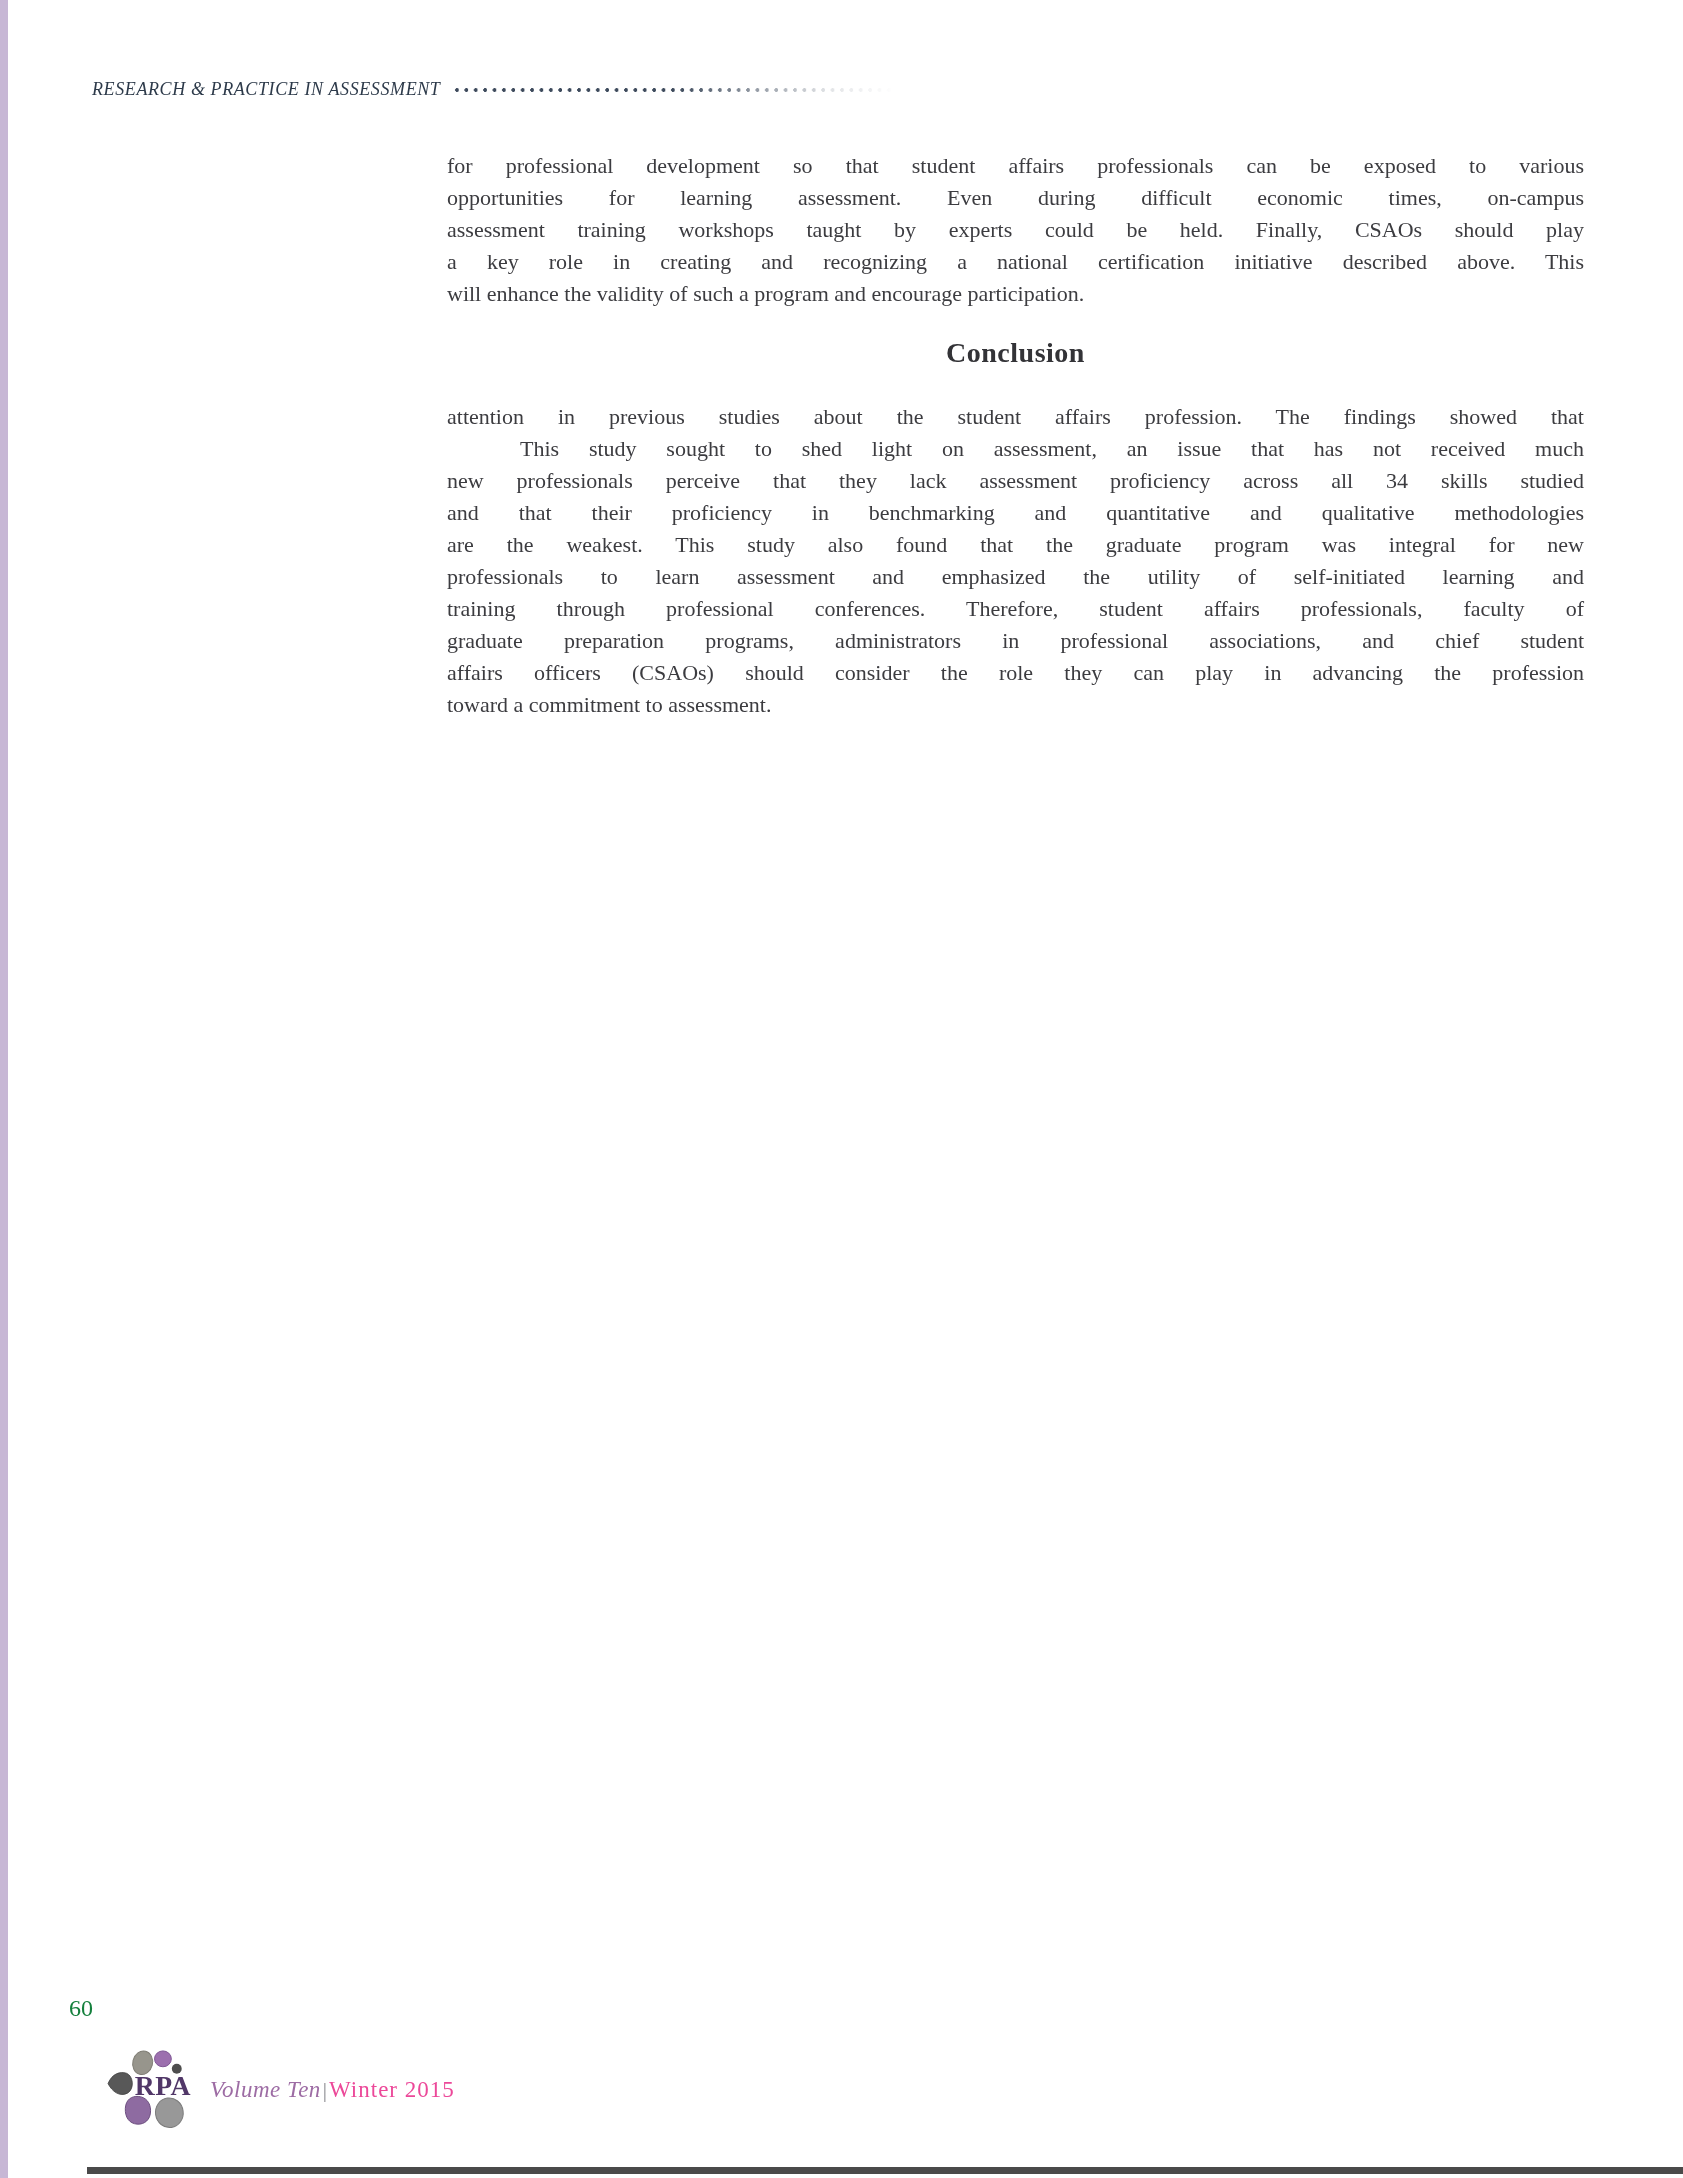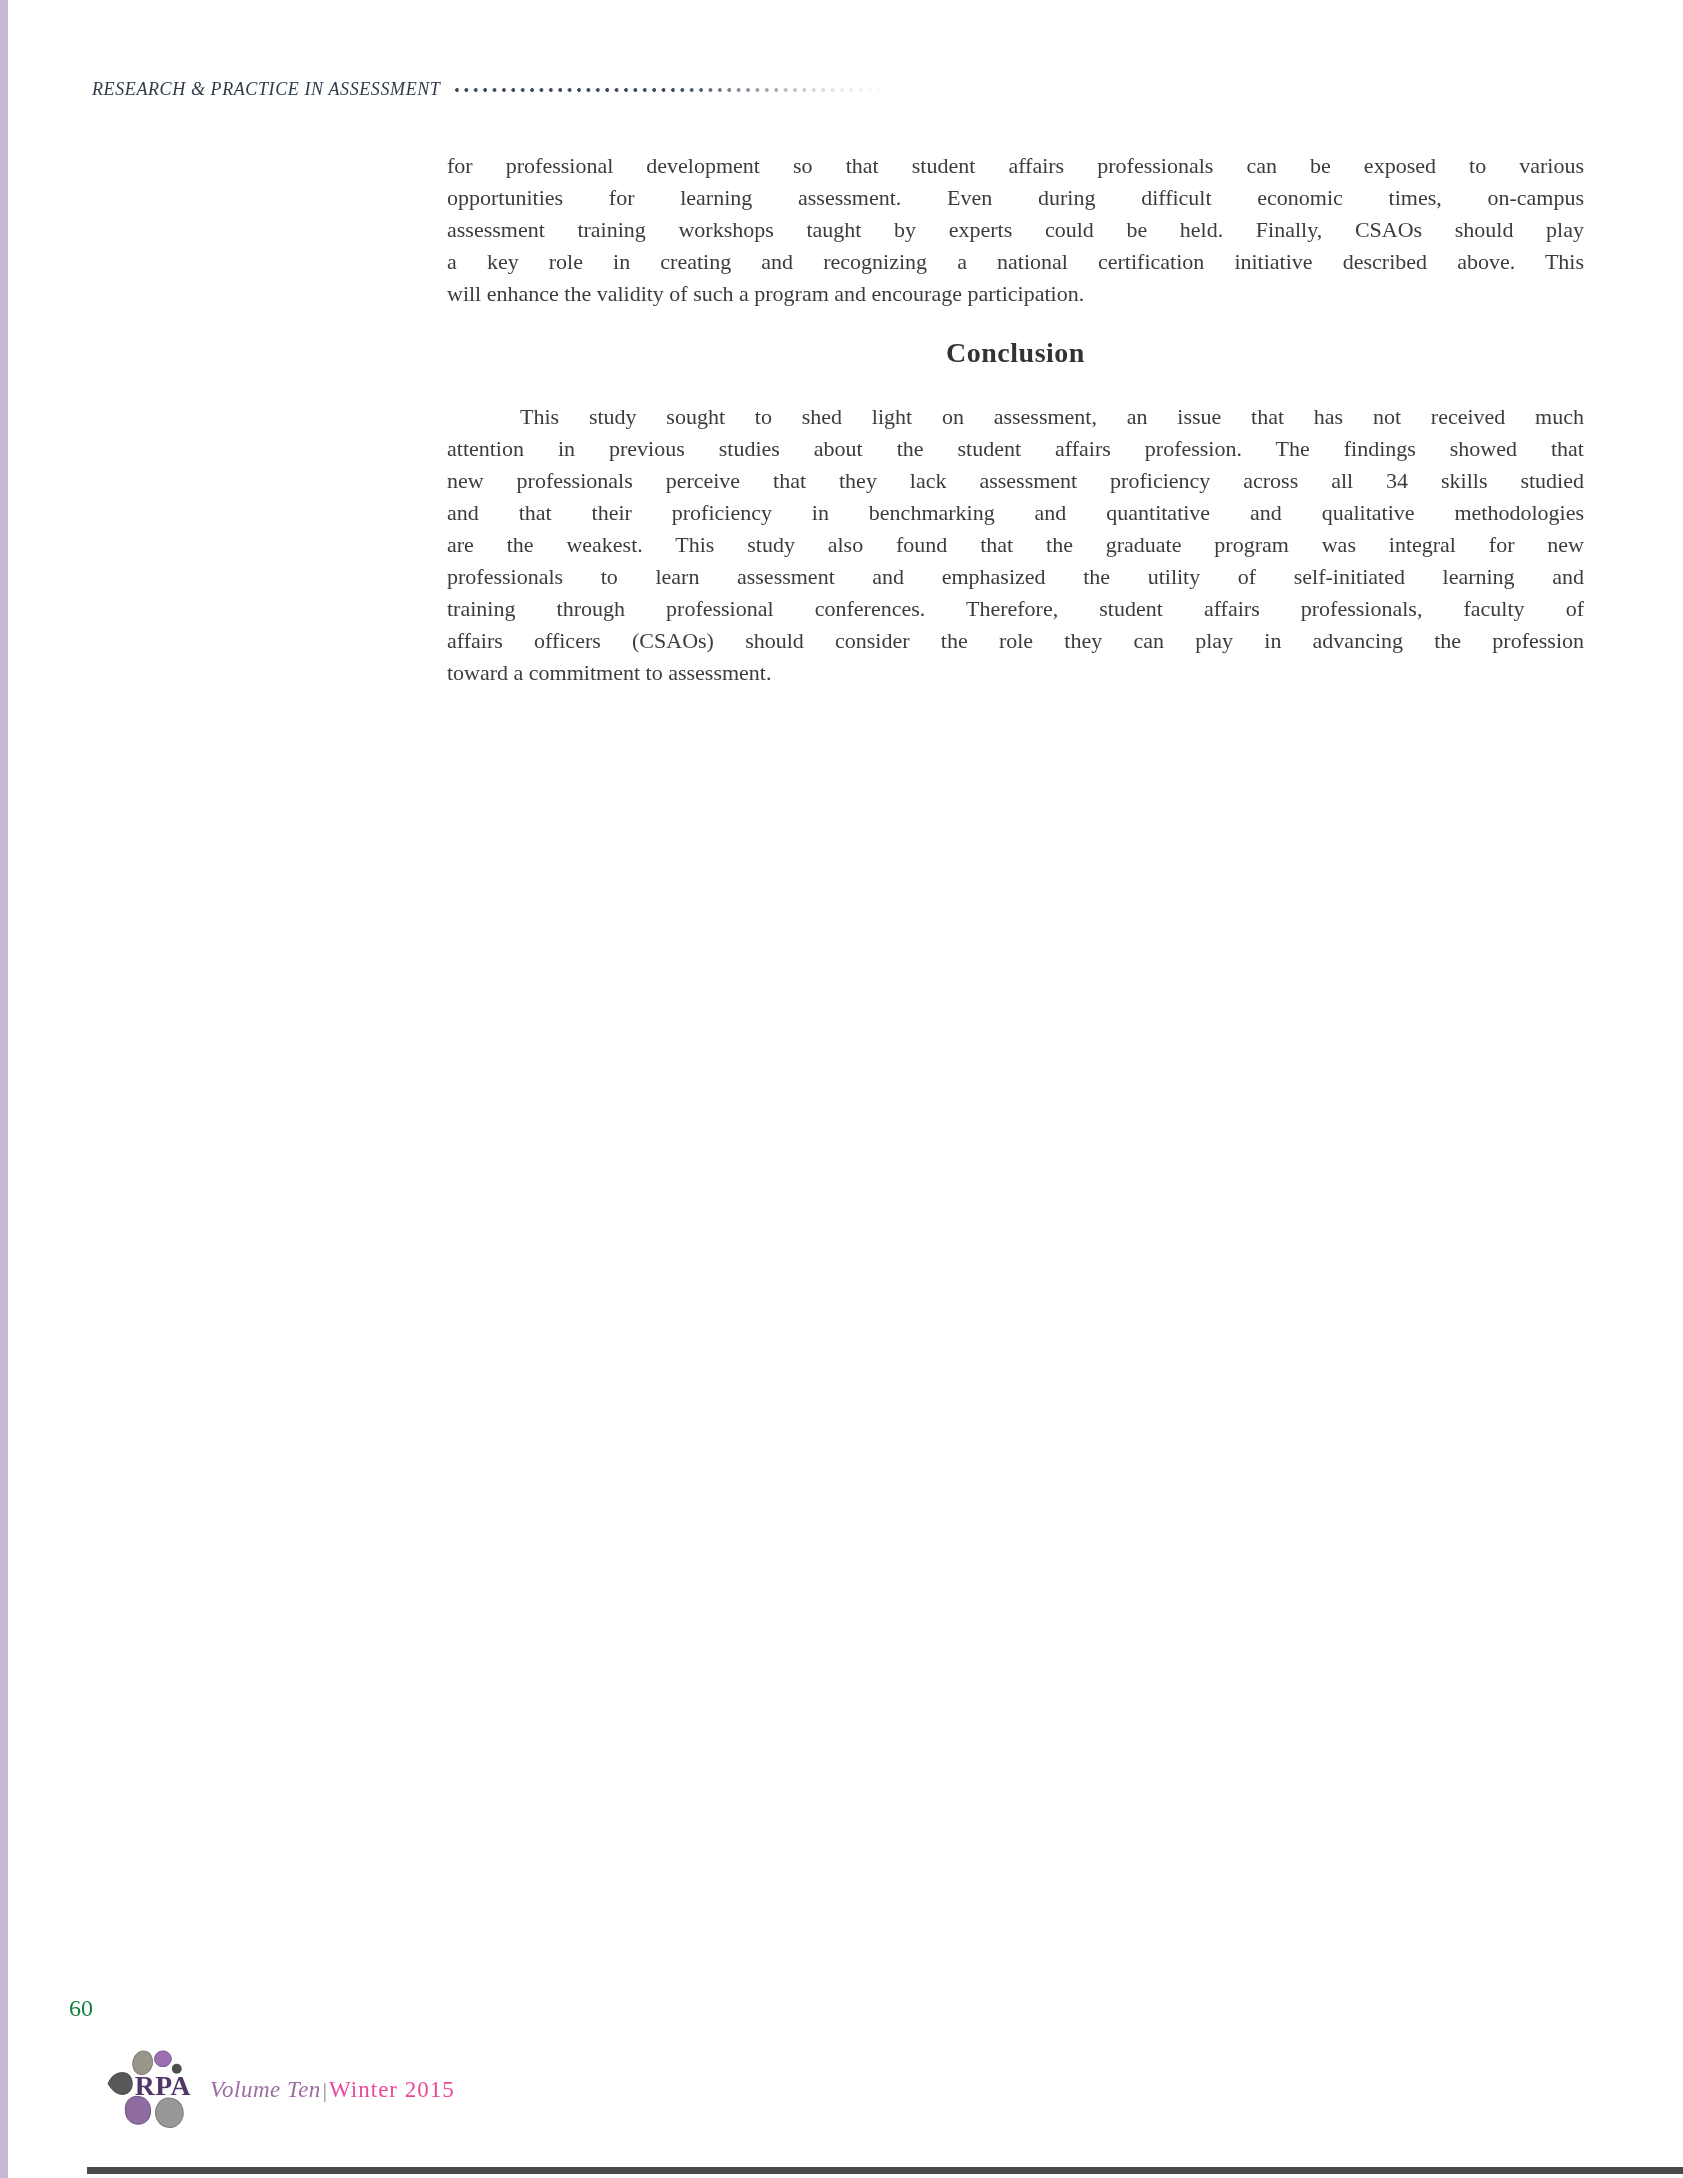--- a/index.html
+++ b/index.html
@@ -127,27 +127,28 @@
       <span class="line">for professional development so that student affairs professionals can be exposed to various</span>
       <span class="line">opportunities for learning assessment. Even during difficult economic times, on-campus</span>
       <span class="line">assessment training workshops taught by experts could be held. Finally, CSAOs should play</span>
       <span class="line">a key role in creating and recognizing a national certification initiative described above. This</span>
       <span class="line line-last">will enhance the validity of such a program and encourage participation.</span>
     </div>
 
     <h2 class="conclusion-heading">Conclusion</h2>
 
     <div class="para2">
+      <span class="line">attention in previous studies about the student affairs profession. The findings showed that</span>
       <span class="line indented">This study sought to shed light on assessment, an issue that has not received much</span>
-      <span class="line">attention in previous studies about the student affairs profession. The findings showed that</span>
       <span class="line">new professionals perceive that they lack assessment proficiency across all 34 skills studied</span>
       <span class="line">and that their proficiency in benchmarking and quantitative and qualitative methodologies</span>
       <span class="line">are the weakest. This study also found that the graduate program was integral for new</span>
       <span class="line">professionals to learn assessment and emphasized the utility of self-initiated learning and</span>
       <span class="line">training through professional conferences. Therefore, student affairs professionals, faculty of</span>
+      <span class="line">graduate preparation programs, administrators in professional associations, and chief student</span>
       <span class="line">affairs officers (CSAOs) should consider the role they can play in advancing the profession</span>
       <span class="line line-last">toward a commitment to assessment.</span>
     </div>
 
   </div>
 
   <span class="page-number">60</span>
 
   <svg class="rpa-logo" width="99" height="91" viewBox="0 0 100 92" xmlns="http://www.w3.org/2000/svg">
 

